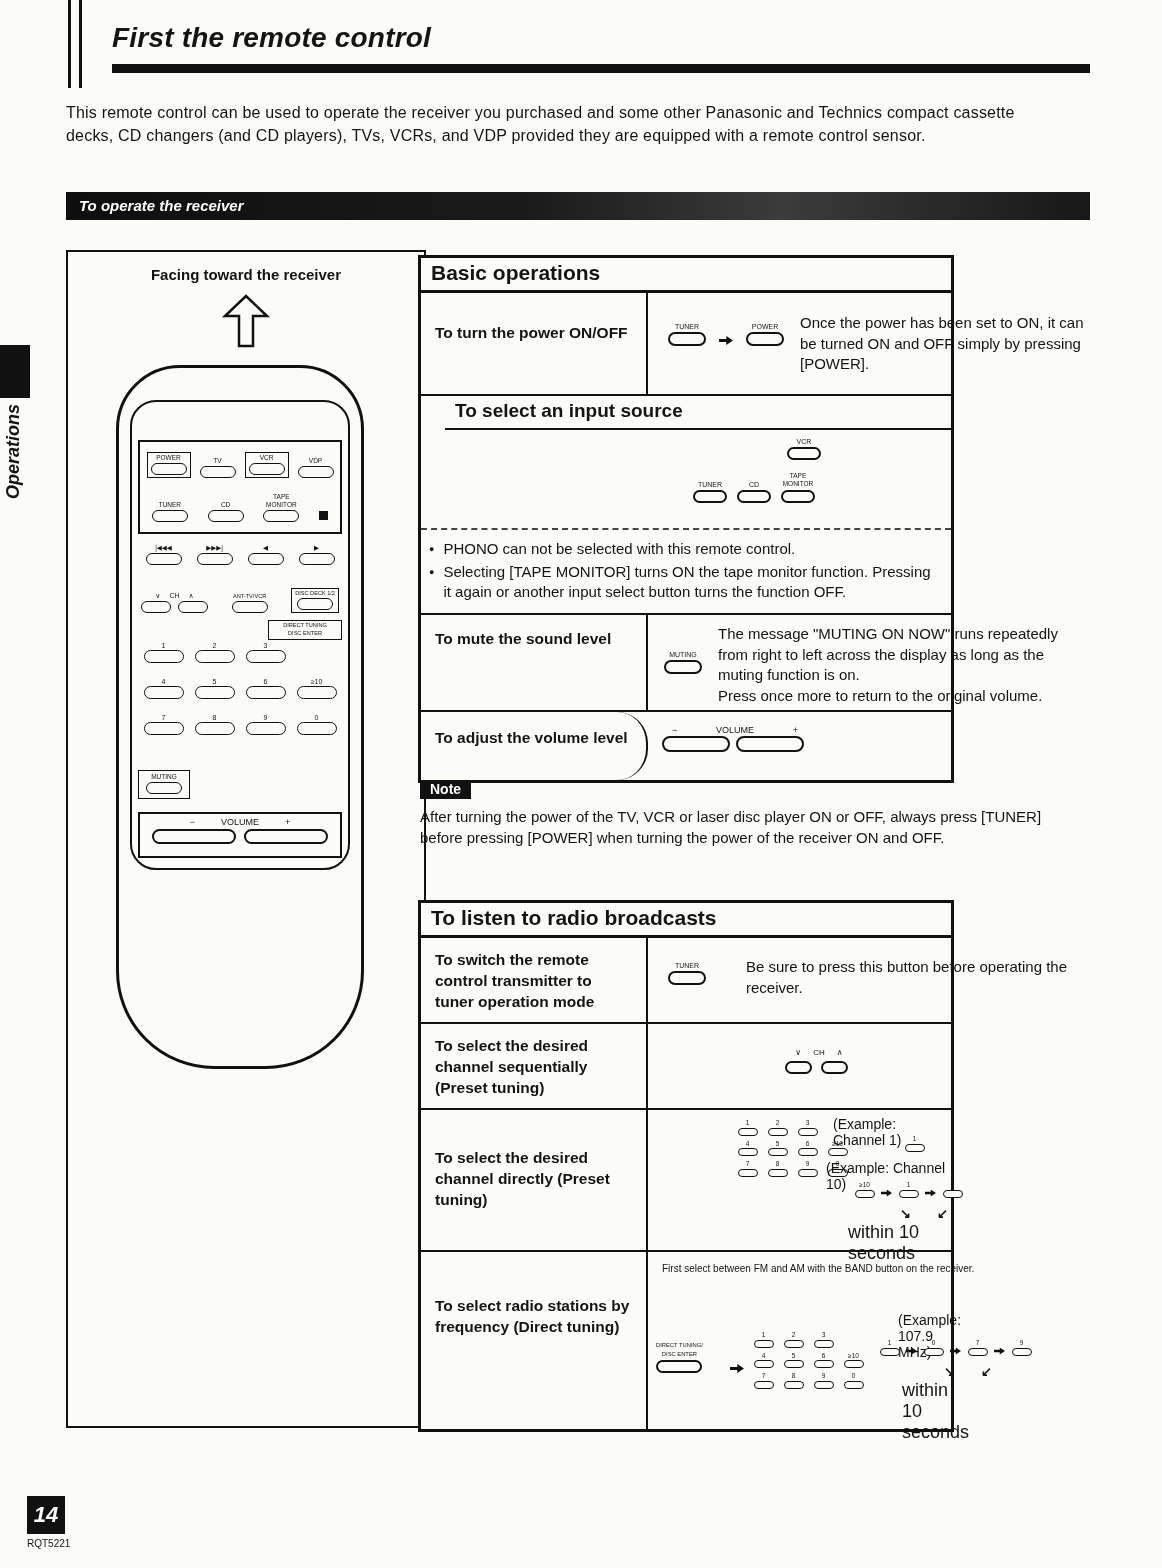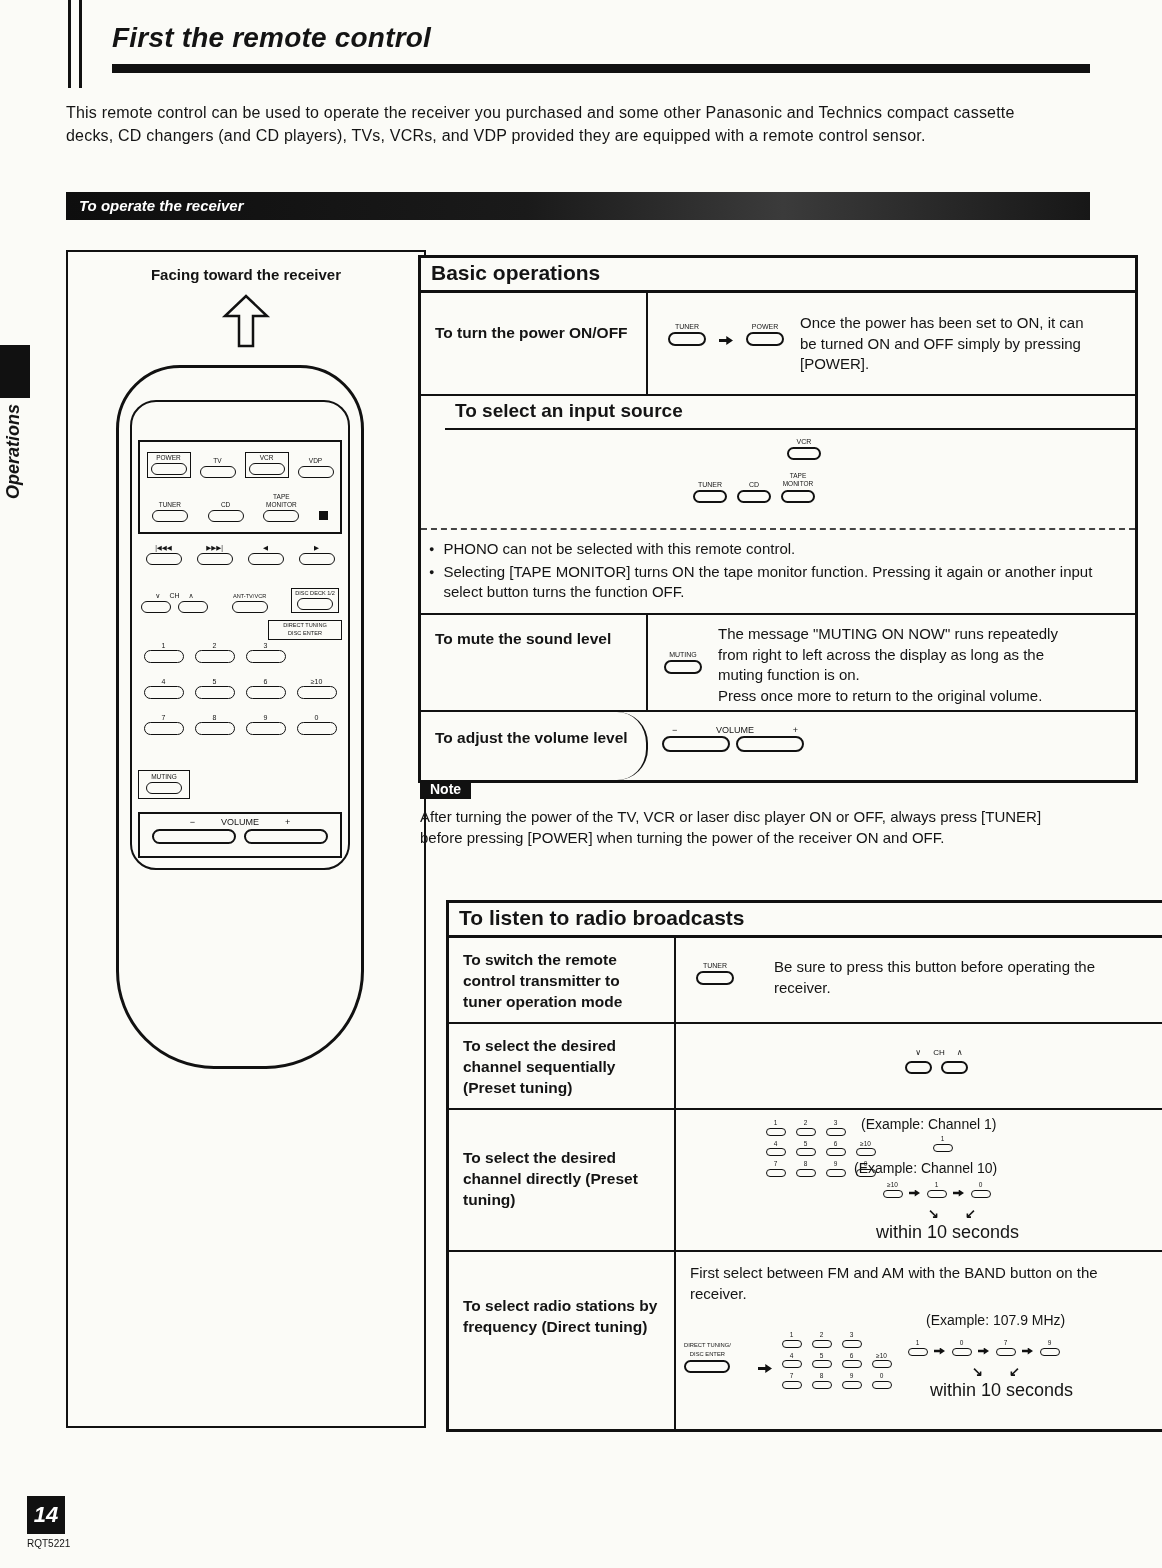--- a/index.html
+++ b/index.html
@@ -46,23 +46,23 @@
   .nlab{font-size:7px;line-height:1;display:block;}
   .npill{width:40px;height:13px;border:1.5px solid #111;border-radius:7px;display:block;background:#fbfbf7;}
   .muting-box{position:absolute;left:6px;top:368px;border:1.5px solid #111;padding:2px 7px 4px;}
   .vol-box{position:absolute;left:6px;top:410px;width:204px;height:46px;border:2px solid #111;padding-top:3px;}
   .vol-lab{display:flex;justify-content:center;gap:26px;font-size:9px;}
   .vol-lab i{display:block;}
   .vol-pills{display:flex;justify-content:center;gap:8px;margin-top:2px;}
   .vol-pill{width:84px;height:15px;border:2px solid #111;border-radius:9px;display:block;}
 
   
-  .tbl{position:absolute;left:418px;width:720px;border:3px solid #111;background:#fbfbf7;}
+  .tbl{position:absolute;left:418px;width:536px;border:3px solid #111;background:#fbfbf7;}
   .basic{top:255px;}
-  .radio{top:900px;margin-left:28px;}
+  .radio{top:900px;}
   .tbl-header{font-weight:bold;font-size:21px;padding:3px 10px 5px;border-bottom:3px solid #111;}
   .trow{display:grid;grid-template-columns:227px 1fr;border-bottom:2.5px solid #111;}
   .trow.last{border-bottom:none;}
   .tlabel{border-right:2.5px solid #111;font-weight:bold;font-size:15.5px;line-height:1.35;padding:14px 14px 6px 14px;}
   .sub-header{font-weight:bold;font-size:19px;padding:4px 10px 6px;border-bottom:2.5px solid #111;margin-left:24px;}
   .btn-stack{display:flex;flex-direction:column;align-items:center;gap:2px;}
   .btn-lab{font-size:7px;display:block;white-space:nowrap;}
   .btn-pill{width:38px;height:14px;border:2px solid #111;border-radius:8px;display:block;background:#fbfbf7;}
   .sm-pill{width:34px;height:13px;border:2px solid #111;border-radius:8px;display:block;background:#fbfbf7;}
   .barrow{width:14px;height:9px;background:#111;clip-path:polygon(0 32%,52% 32%,52% 0,100% 50%,52% 100%,52% 68%,0 68%);display:block;}
@@ -136,21 +136,21 @@
   .dc-ex1{position:absolute;left:185px;top:6px;}
   .dc-key1{position:absolute;left:255px;top:26px;}
   .dc-ex2{position:absolute;left:178px;top:50px;}
   .dc-seq{position:absolute;left:205px;top:72px;}
   .dc-conv{position:absolute;left:252px;top:96px;}
   .dc-within{position:absolute;left:200px;top:112px;}
 
   .freq-row{min-height:177px;}
   .freq-row .tlabel{padding-top:44px;}
   .freq-content{position:relative;}
-  .fc-intro{position:absolute;left:14px;top:10px;width:410px;font-size:15px;line-height:1.4;}
+  .fc-intro{position:absolute;left:14px;top:10px;width:410px;font-size:10px;line-height:1.4;}
   .fc-dt{position:absolute;left:8px;top:90px;}
   .fc-dt .blabel{font-size:5.8px;}
   .dt-pill{width:46px;height:13px;border:2px solid #111;border-radius:8px;display:block;}
   .fc-arrow{position:absolute;left:82px;top:112px;}
   .fc-pad{position:absolute;left:104px;top:80px;}
   .fc-ex{position:absolute;left:250px;top:60px;}
   .fc-seq{position:absolute;left:230px;top:88px;}
   .fc-conv{position:absolute;left:296px;top:112px;}
   .fc-within{position:absolute;left:254px;top:128px;}
 </style>

